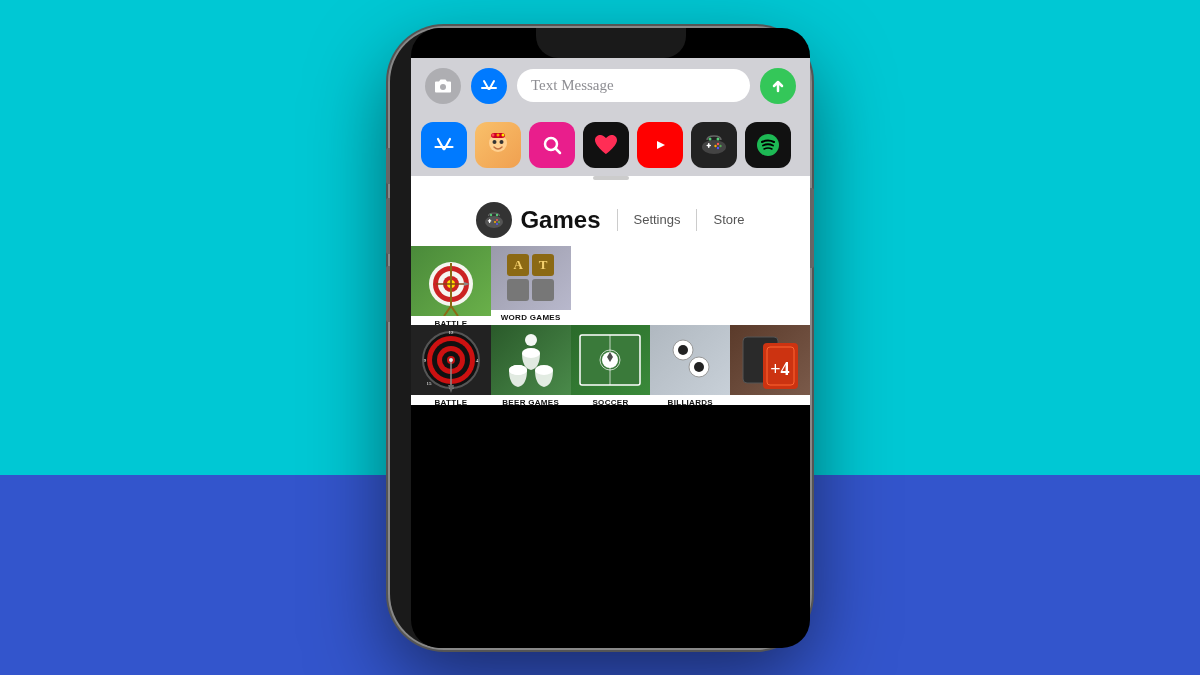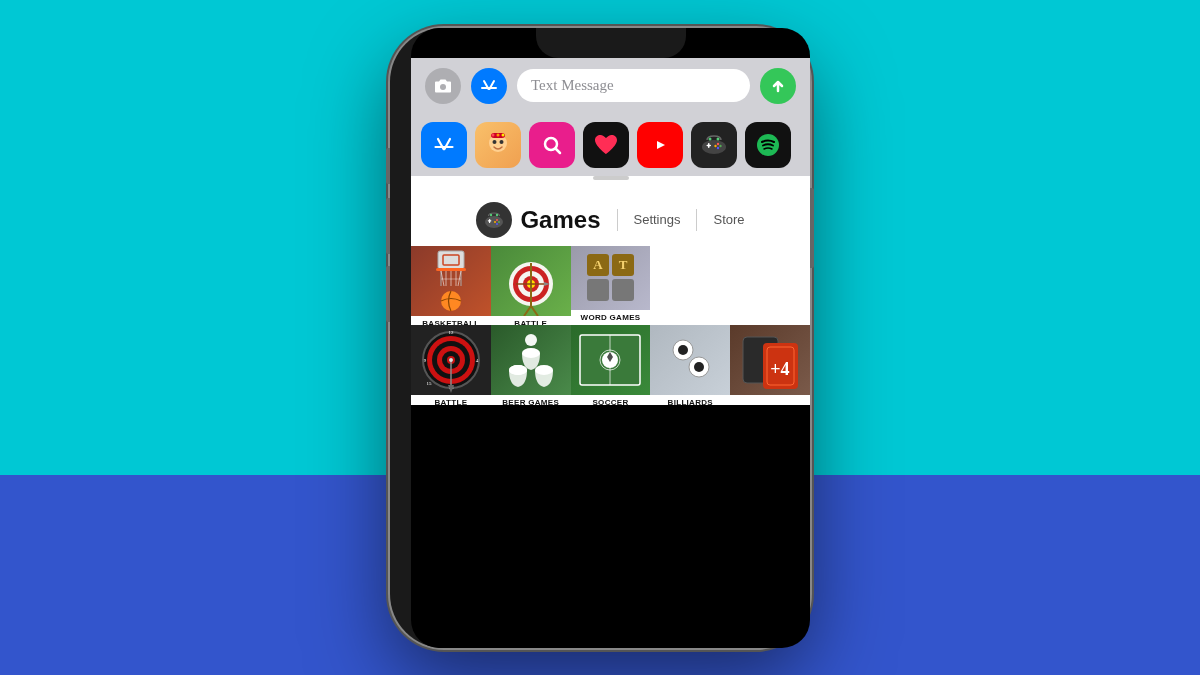--- a/index.html
+++ b/index.html
@@ -430,45 +430,20 @@
           <div class="games-divider"></div>
           <span class="games-nav-item">Settings</span>
           <div class="games-divider"></div>
           <span class="games-nav-item">Store</span>
         </div>
 
         <div class="games-grid">
 
 
 
-          <div class="game-tile">
-            <div class="game-tile-img tile-basketball">
-              <svg width="70" height="70" viewBox="0 0 70 70">
-
-                <rect x="22" y="5" width="26" height="18" rx="2" fill="#ddd" stroke="#aaa" stroke-width="1"></rect>
-                <rect x="27" y="9" width="16" height="10" rx="1" fill="none" stroke="#cc4422" stroke-width="1.5"></rect>
-
-                <rect x="20" y="22" width="30" height="3" rx="1.5" fill="#ff6622"></rect>
-                <line x1="25" y1="25" x2="25" y2="40" stroke="#aaa" stroke-width="1"></line>
-                <line x1="45" y1="25" x2="45" y2="40" stroke="#aaa" stroke-width="1"></line>
-
-                <line x1="25" y1="25" x2="28" y2="40" stroke="white" stroke-width="0.8" opacity="0.7"></line>
-                <line x1="30" y1="25" x2="30" y2="40" stroke="white" stroke-width="0.8" opacity="0.7"></line>
-                <line x1="35" y1="25" x2="35" y2="40" stroke="white" stroke-width="0.8" opacity="0.7"></line>
-                <line x1="40" y1="25" x2="40" y2="40" stroke="white" stroke-width="0.8" opacity="0.7"></line>
-                <line x1="45" y1="25" x2="42" y2="40" stroke="white" stroke-width="0.8" opacity="0.7"></line>
-                <line x1="25" y1="33" x2="45" y2="33" stroke="white" stroke-width="0.8" opacity="0.5"></line>
-
-                <circle cx="35" cy="55" r="10" fill="#ff8822"></circle>
-                <path d="M25 55 Q35 50 45 55" stroke="#8b4500" stroke-width="1.2" fill="none"></path>
-                <path d="M35 45 Q30 55 35 65" stroke="#8b4500" stroke-width="1.2" fill="none"></path>
-              </svg>
-            </div>
-            <div class="game-tile-label">BASKETBALL</div>
-          </div>
 
           <div class="game-tile">
             <div class="game-tile-img tile-archery">
               <svg width="70" height="70" viewBox="0 0 70 70">
 
                 <circle cx="35" cy="38" r="22" fill="#f5f5f0"></circle>
                 <circle cx="35" cy="38" r="18" fill="#cc2222"></circle>
                 <circle cx="35" cy="38" r="13" fill="#f5f5f0"></circle>
                 <circle cx="35" cy="38" r="8" fill="#cc2222"></circle>
                 <circle cx="35" cy="38" r="4" fill="#ffdd00"></circle>

